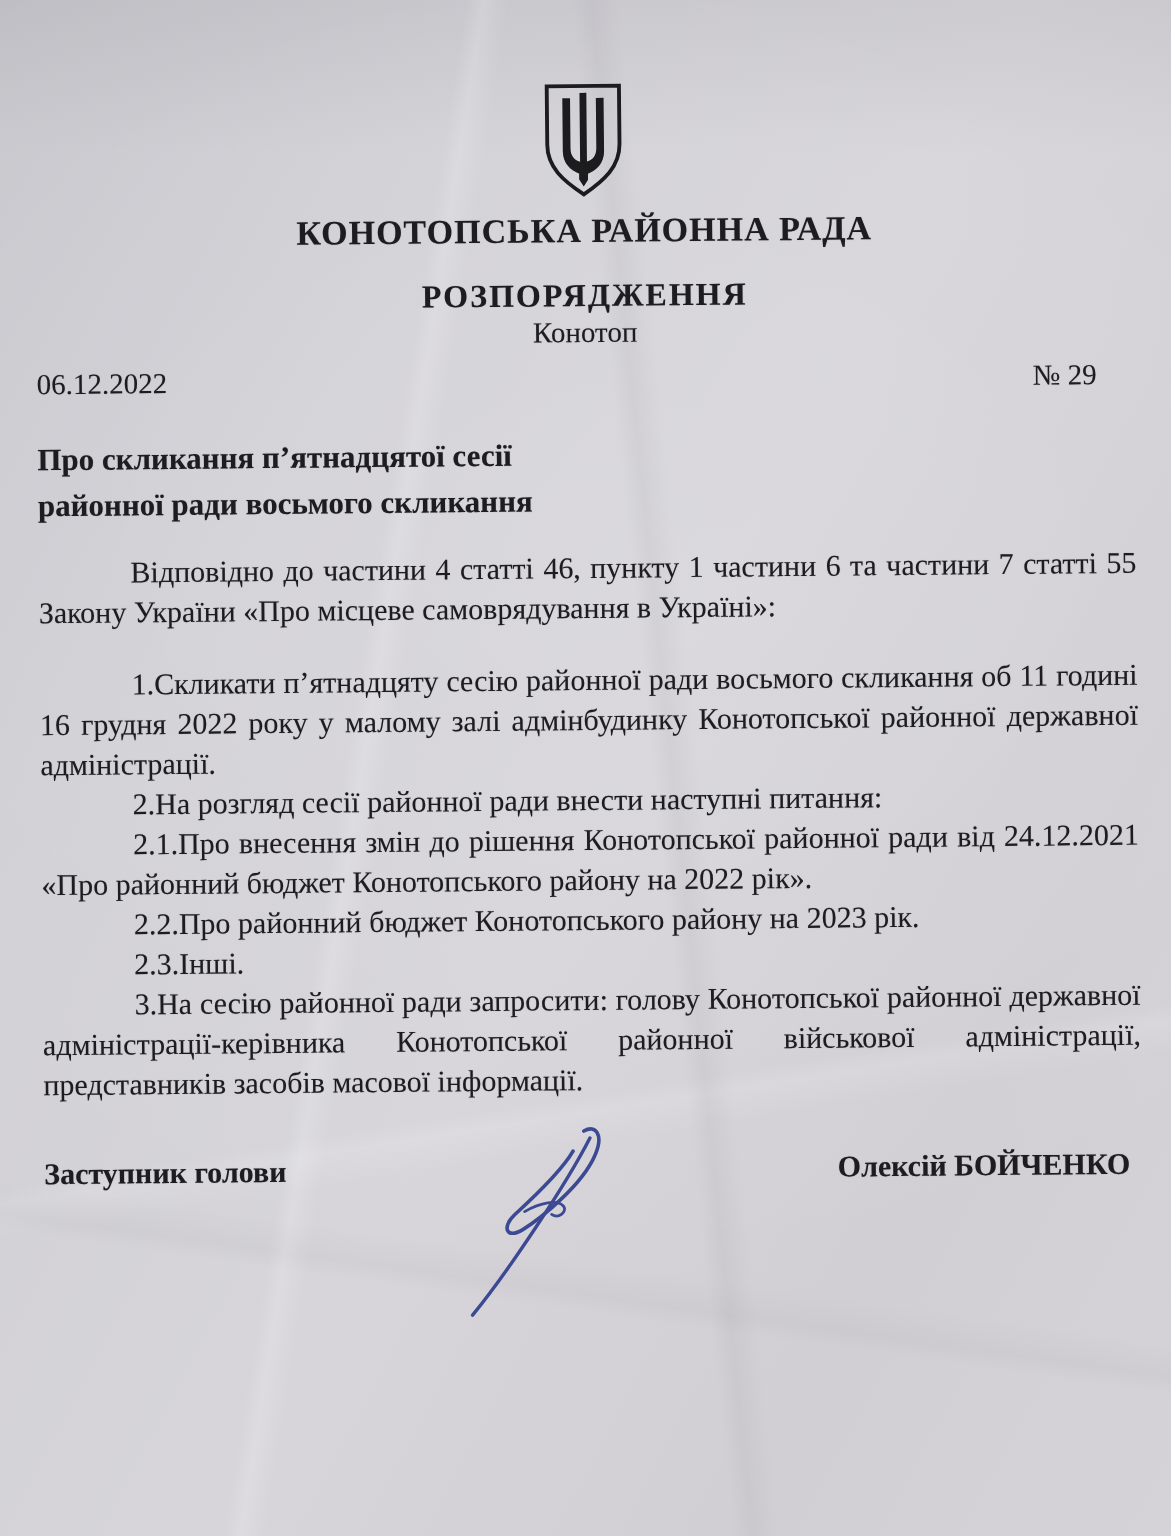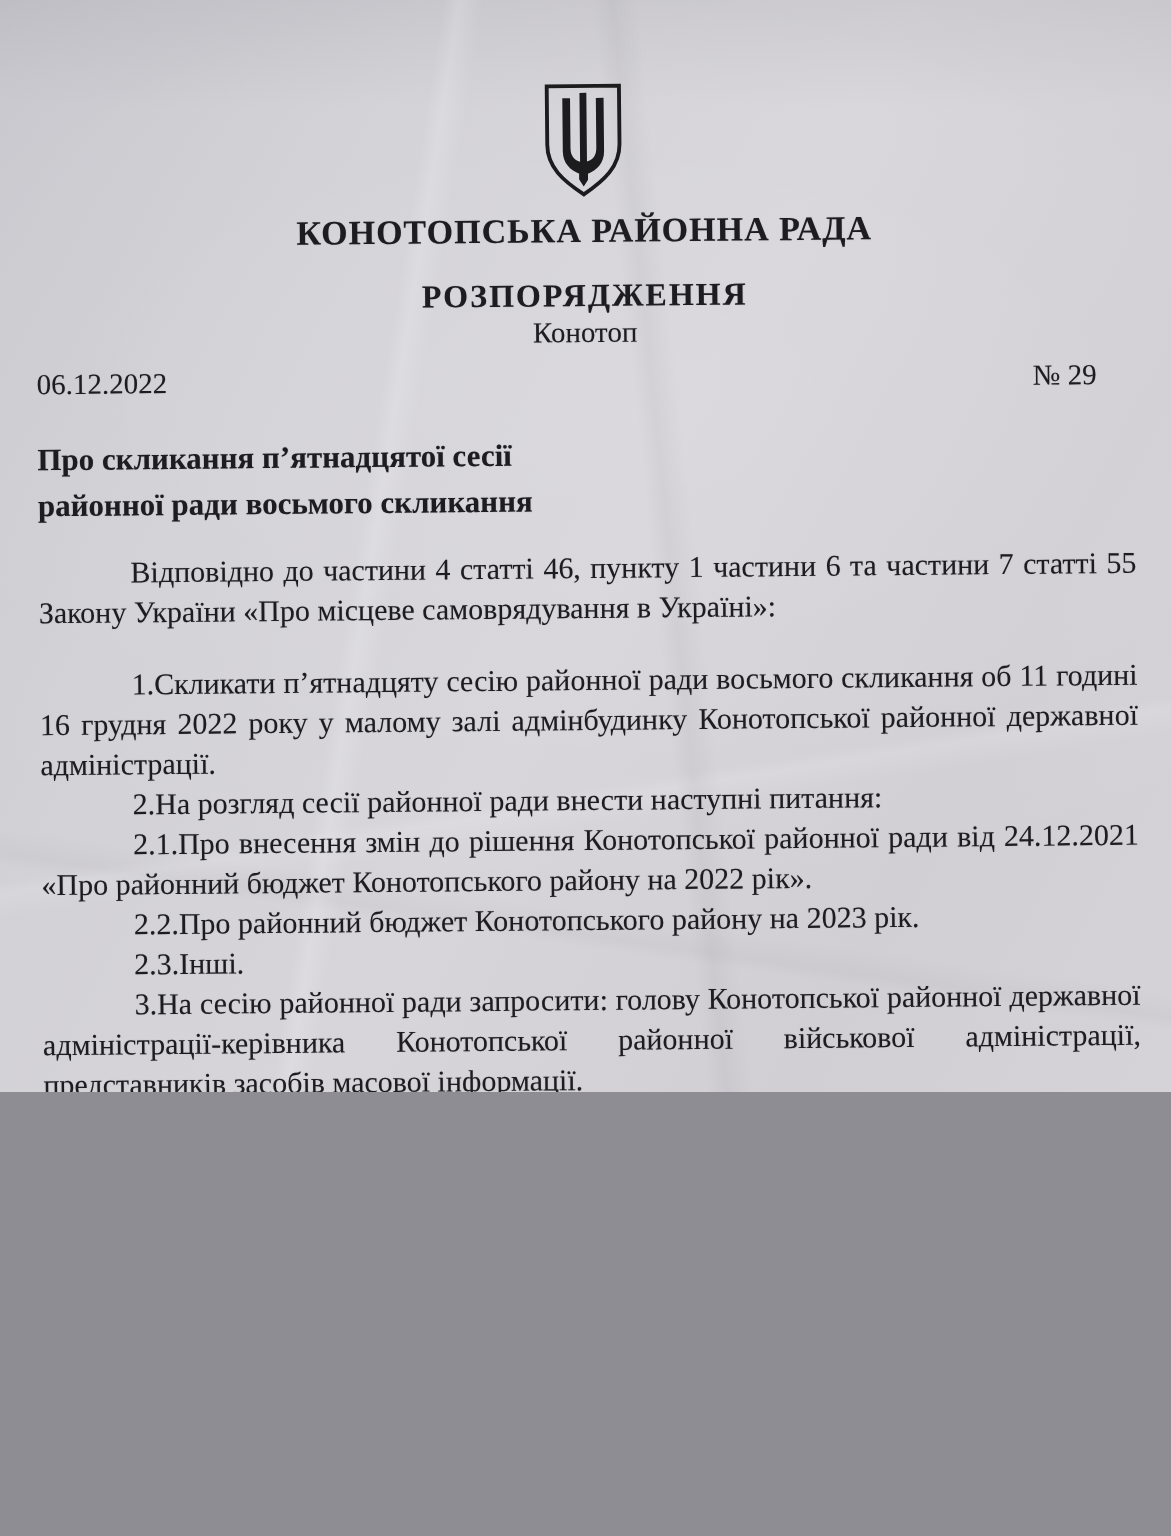--- a/index.html
+++ b/index.html
@@ -1,19 +1,19 @@
 <!DOCTYPE html>
 <html><head>
 <meta charset="utf-8">
 <style>
   html,body{margin:0;padding:0;}
   body{background:#8f8d94;font-family:"Liberation Serif", serif;}
   .page{
     position:relative;
-    width:1171px;height:1092px;
+    width:1171px;height:1536px;
     margin:0 auto;
     overflow:hidden;
     color:#1d1d21;
     background:
       radial-gradient(140% 80% at 52% 36%, rgba(255,255,255,0.10), rgba(255,255,255,0) 62%),
       linear-gradient(180deg, rgba(110,108,118,0.10) 0%, rgba(110,108,118,0) 10%),
       linear-gradient(118deg, #c8c7cd 0%, #d2d1d6 26%, #d7d5da 52%, #d1cfd4 78%, #d5d3d8 100%);
   }
   
   .page::before{

